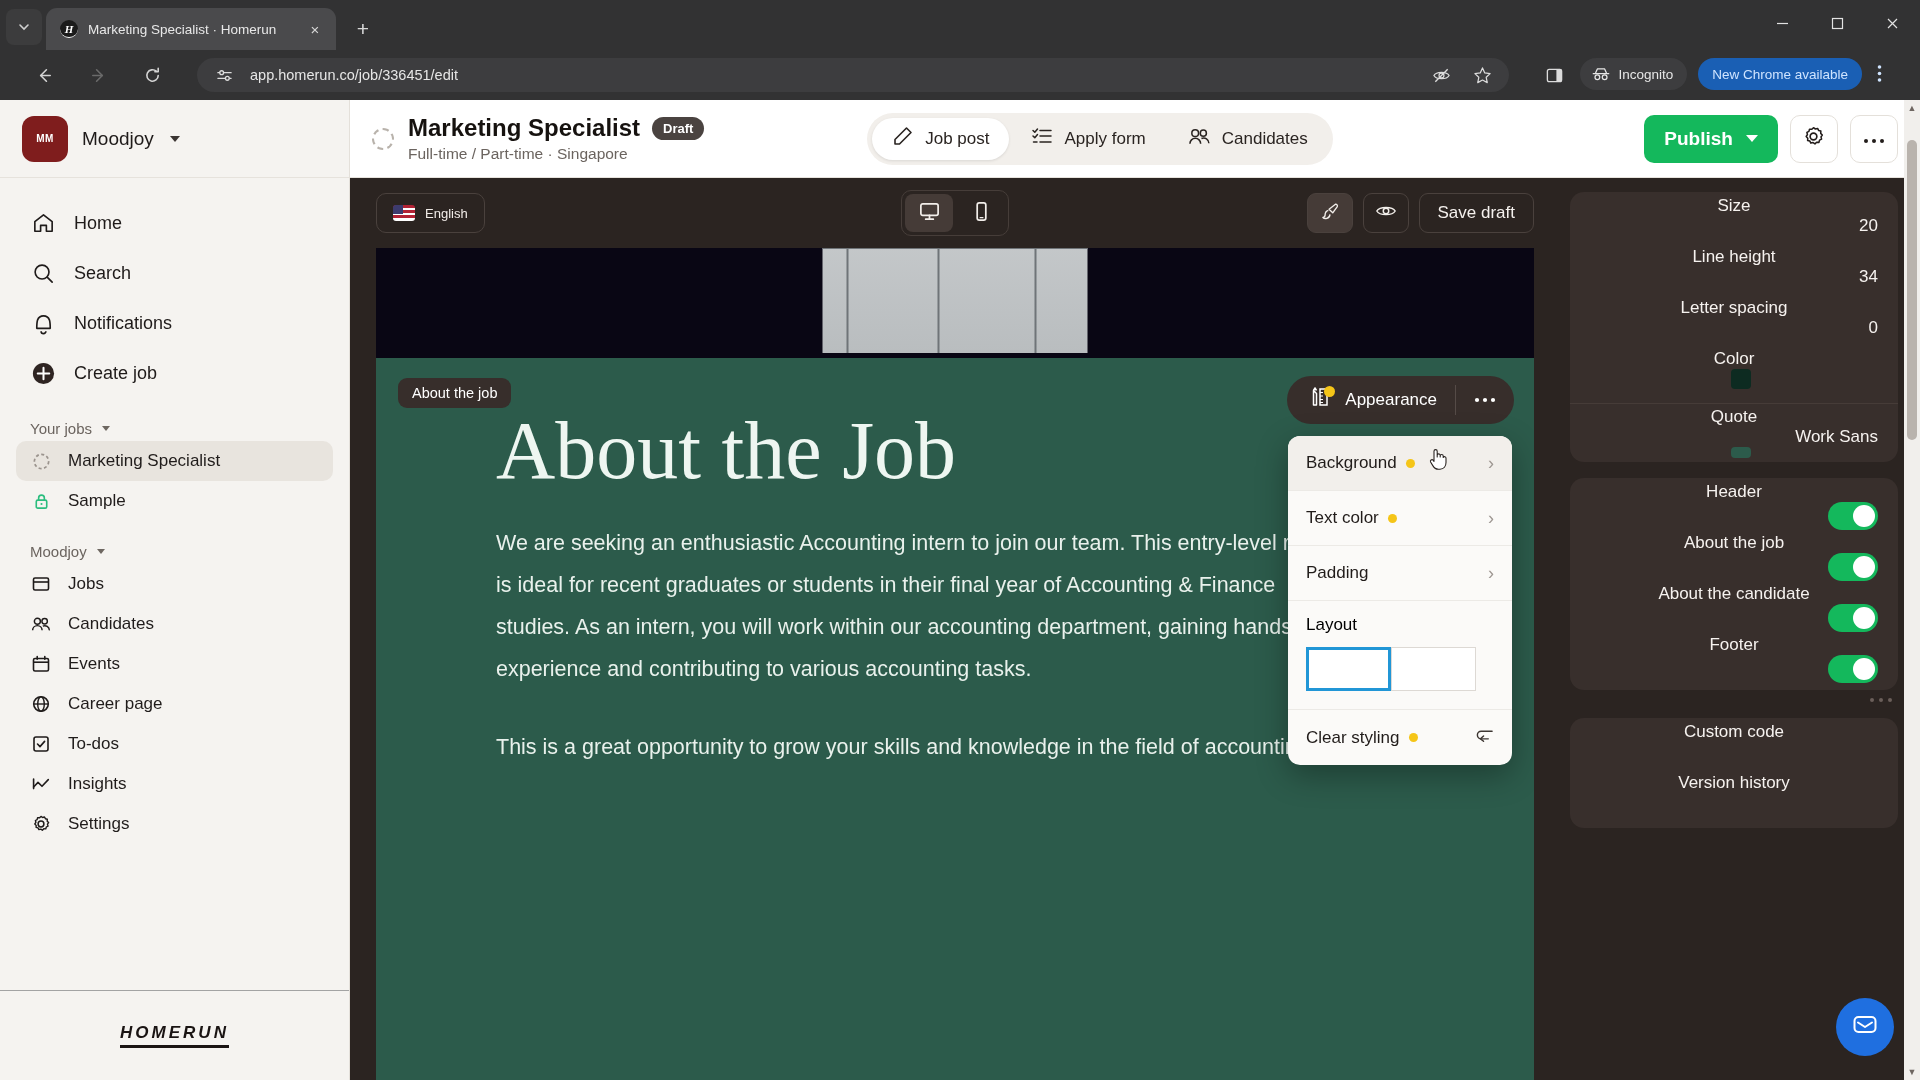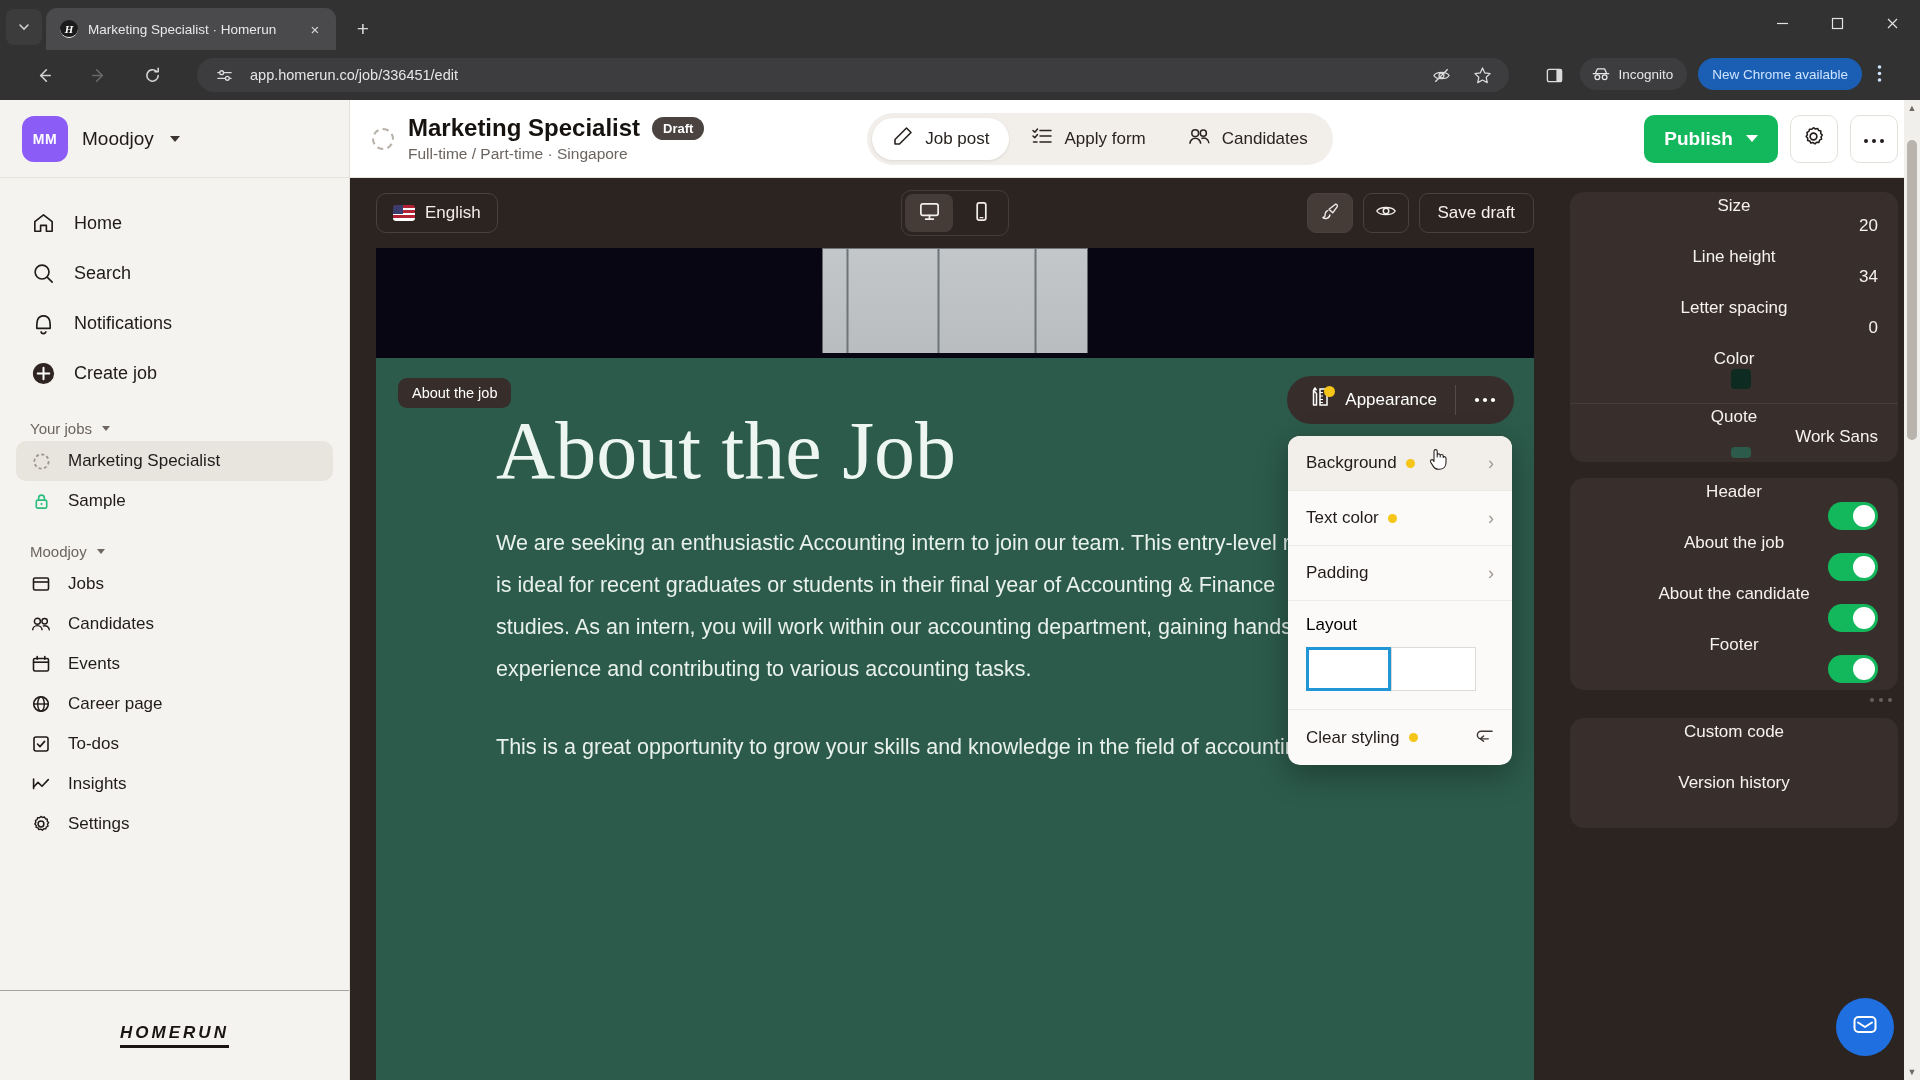--- a/index.html
+++ b/index.html
@@ -103,22 +103,22 @@
   .sidebar {
     width: 350px; height: 980px; background: #f5f3f0;
     border-right: 1px solid #e4e0da;
     display: flex; flex-direction: column;
   }
   .sb-org {
     height: 78px; display: flex; align-items: center; gap: 14px; padding: 0 22px;
     border-bottom: 1px solid #e6e2dc;
   }
   .sb-avatar {
-    width: 46px; height: 46px; border-radius: 12px; background: #8b5cf6;
-    color: #fff; font-size: 14px; font-weight: 700; letter-spacing: 0.5px;
+    width: 46px; height: 46px; border-radius: 12px; background: #7f1d1d;
+    color: #fff; font-size: 10px; font-weight: 700; letter-spacing: 0.5px;
     display: flex; align-items: center; justify-content: center;
   }
   .sb-org-name { font-size: 19px; color: #1e1a19; }
   .caret { border-left: 5px solid transparent; border-right: 5px solid transparent; border-top: 6px solid #3b3532; margin-left: 2px; }
   .caret.sm { border-left-width:4px; border-right-width:4px; border-top-width:5px; border-top-color:#6e6761; }
 
   .sb-nav { padding: 20px 16px 0 16px; }
   .sb-item {
     height: 50px; display: flex; align-items: center; gap: 18px;
     padding: 0 14px; border-radius: 10px; color: #1f1b1a; font-size: 18px;
@@ -196,21 +196,21 @@
   .editor { flex: 1; background: #2b2421; position: relative; display: flex; min-height: 0; }
 
   .canvas-col { flex: 1; display: flex; flex-direction: column; min-width: 0; position: relative; }
 
   .edbar {
     height: 70px; display: flex; align-items: center; padding: 0 26px; position: relative;
   }
   .lang-pill {
     height: 40px; border: 1px solid #4a413d; border-radius: 10px;
     display: flex; align-items: center; gap: 10px; padding: 4px 16px;
-    color: #f1ece8; font-size: 17px;
+    color: #f1ece8; font-size: 13px;
   }
   .flag {
     width: 22px; height: 16px; border-radius: 3px; overflow: hidden;
     background: linear-gradient(#b22234 0 18%, #fff 18% 32%, #b22234 32% 50%, #fff 50% 64%, #b22234 64% 82%, #fff 82% 100%);
     position: relative; flex-shrink: 0;
   }
   .flag::after { content:''; position:absolute; left:0; top:0; width:10px; height:9px; background:#3c3b6e; }
   .device-group {
     position: absolute; left: 50%; transform: translateX(-50%);
     display: flex; align-items: center; gap: 4px;

